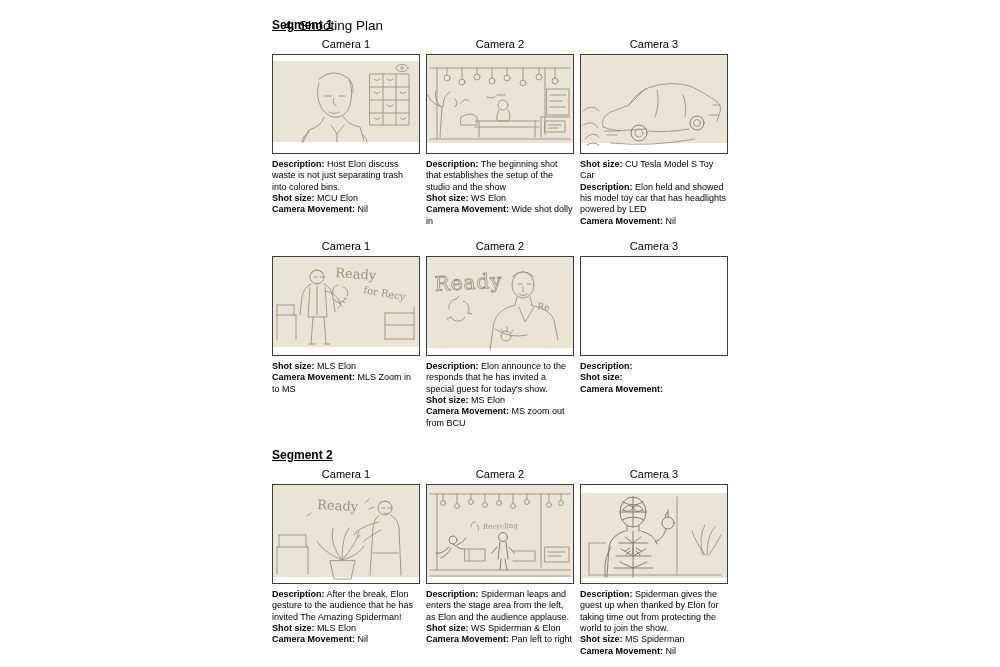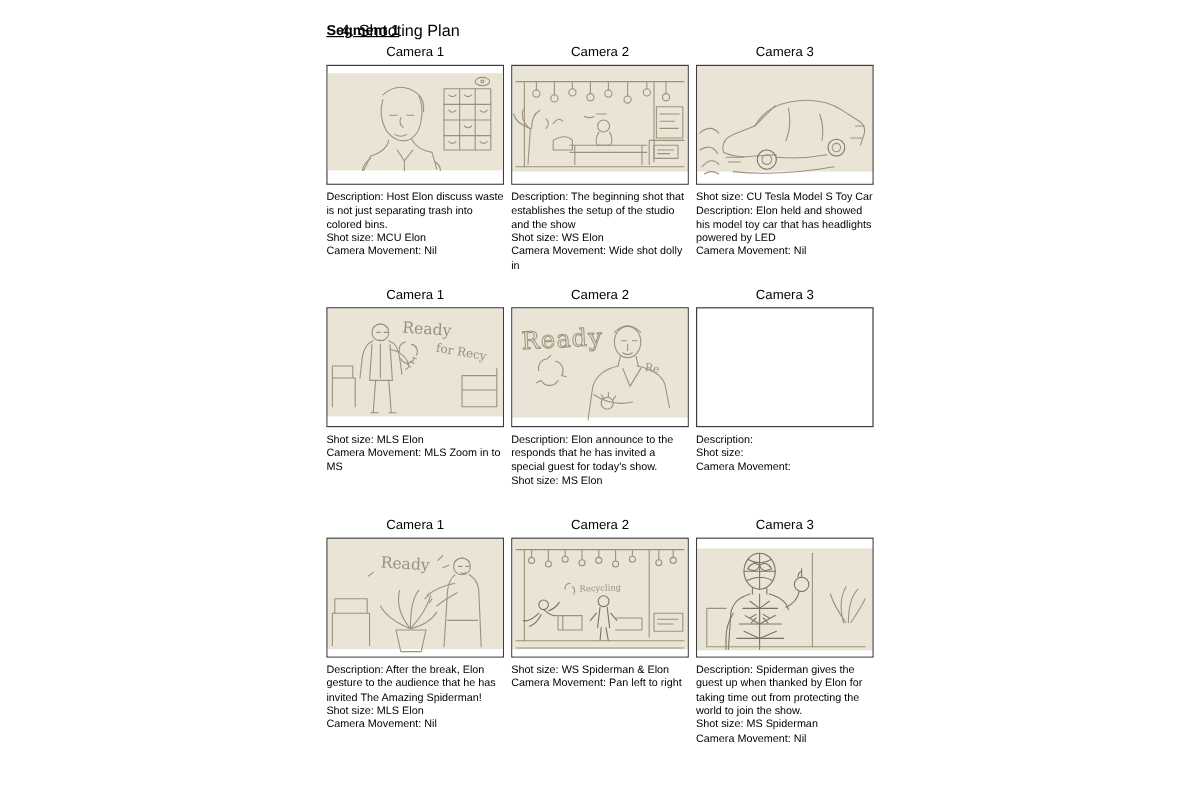--- a/index.html
+++ b/index.html
@@ -7,21 +7,21 @@
   .sheet{width:456px;margin:0 auto;position:relative;padding-top:18px}
   .doc-title{position:absolute;left:12px;top:18px;font-size:13.5px;white-space:nowrap}
   .seg-label{text-align:left;font-size:12px;font-weight:bold;text-decoration:underline;margin:0}
   .seg-gap{margin-top:12px}
   .grid{display:grid;grid-template-columns:repeat(3,148px);column-gap:6px}
   .cam{text-align:center;font-size:11px;padding:6px 0 4px}
   .shot{height:100px;border:1px solid #3d3d3d;background:#fff;box-sizing:border-box}
   .shot svg{display:block;width:100%;height:100%}
   .desc{font-size:9px;line-height:1.26;margin-top:5px;padding-bottom:7px;min-height:58px}
   .desc p{margin:0}
-  .desc b{font-weight:normal}
+  .desc b{font-weight:bold}
   .sk{fill:none;stroke:#9c917b;stroke-width:0.9;stroke-linecap:round;stroke-linejoin:round}
   .skd{fill:none;stroke:#7d7260;stroke-width:0.9;stroke-linecap:round;stroke-linejoin:round}
   .hand{fill:#9c917b;stroke:none;font-family:"DejaVu Serif",serif}
   .bub{fill:none;stroke:#9c917b;stroke-width:0.8;font-family:"DejaVu Serif",serif}
 </style>
 </head>
 <body>
 
 <div class="sheet">
 
@@ -165,34 +165,36 @@
           <path class="sk" d="M92,50 l6,15 l9,-15"></path>
           <path class="sk" d="M68,72 q15,10 32,6"></path>
           <circle class="sk" cx="79" cy="79" r="5"></circle>
           <path class="sk" d="M76,75 l-2,-3 M80,74 l0,-4 M84,76 l2,-3"></path>
           <text class="hand" x="110" y="52" font-size="9" transform="rotate(8 110 52)">Re</text>
         </svg>
       </div>
       <div class="desc">
         <p><b>Description:</b> <span>Elon announce to the responds that he has invited a special guest for today's show.</span></p>
         <p><b>Shot size:</b> <span>MS Elon</span></p>
+        <p><b>Camera Movement:</b> <span>MS zoom out from BCU</span></p>
       </div>
     </div>
 
     <div class="cell">
       <div class="cam">Camera 3</div>
       <div class="shot"></div>
       <div class="desc">
         <p><b>Description:</b> <span></span></p>
         <p><b>Shot size:</b> <span></span></p>
         <p><b>Camera Movement:</b> <span></span></p>
       </div>
     </div>
   </div>
 
+  <div class="seg-label seg-gap">Segment 2</div>
 
   <div class="grid">
 
     <div class="cell">
       <div class="cam">Camera 1</div>
       <div class="shot">
         <svg viewBox="0 0 146 98" preserveAspectRatio="none">
           <rect x="0" y="0" width="146" height="98" fill="#e9e4d5"></rect>
           <rect x="0" y="92" width="146" height="6" fill="#ffffff"></rect>
           <text class="hand" x="44" y="24" font-size="13" transform="rotate(3 44 24)">Ready</text>
@@ -239,20 +241,21 @@
           <path class="sk" d="M38,64 h20 v12 h-20 z M42,64 v12"></path>
           <circle class="skd" cx="76" cy="52" r="4.5"></circle>
           <path class="skd" d="M73,57 l-2,17 M79,57 l2,17 M74,74 l-1,11 M78,74 l2,11 M70,62 l-5,6 M82,62 l5,6"></path>
           <path class="sk" d="M86,66 h22 v10 h-22"></path>
           <rect class="sk" x="118" y="62" width="24" height="15"></rect>
           <path class="sk" d="M121,67 h17 M121,71 h13"></path>
           <path class="sk" d="M3,85 H143 M3,91 H143"></path>
         </svg>
       </div>
       <div class="desc">
+        <p><b>Description:</b> <span>Spiderman leaps and enters the stage area from the left, as Elon and the audience applause.</span></p>
         <p><b>Shot size:</b> <span>WS Spiderman &amp; Elon</span></p>
         <p><b>Camera Movement:</b> <span>Pan left to right</span></p>
       </div>
     </div>
 
     <div class="cell">
       <div class="cam">Camera 3</div>
       <div class="shot">
         <svg viewBox="0 0 146 98" preserveAspectRatio="none">
           <rect x="0" y="0" width="146" height="98" fill="#e9e4d5"></rect>

